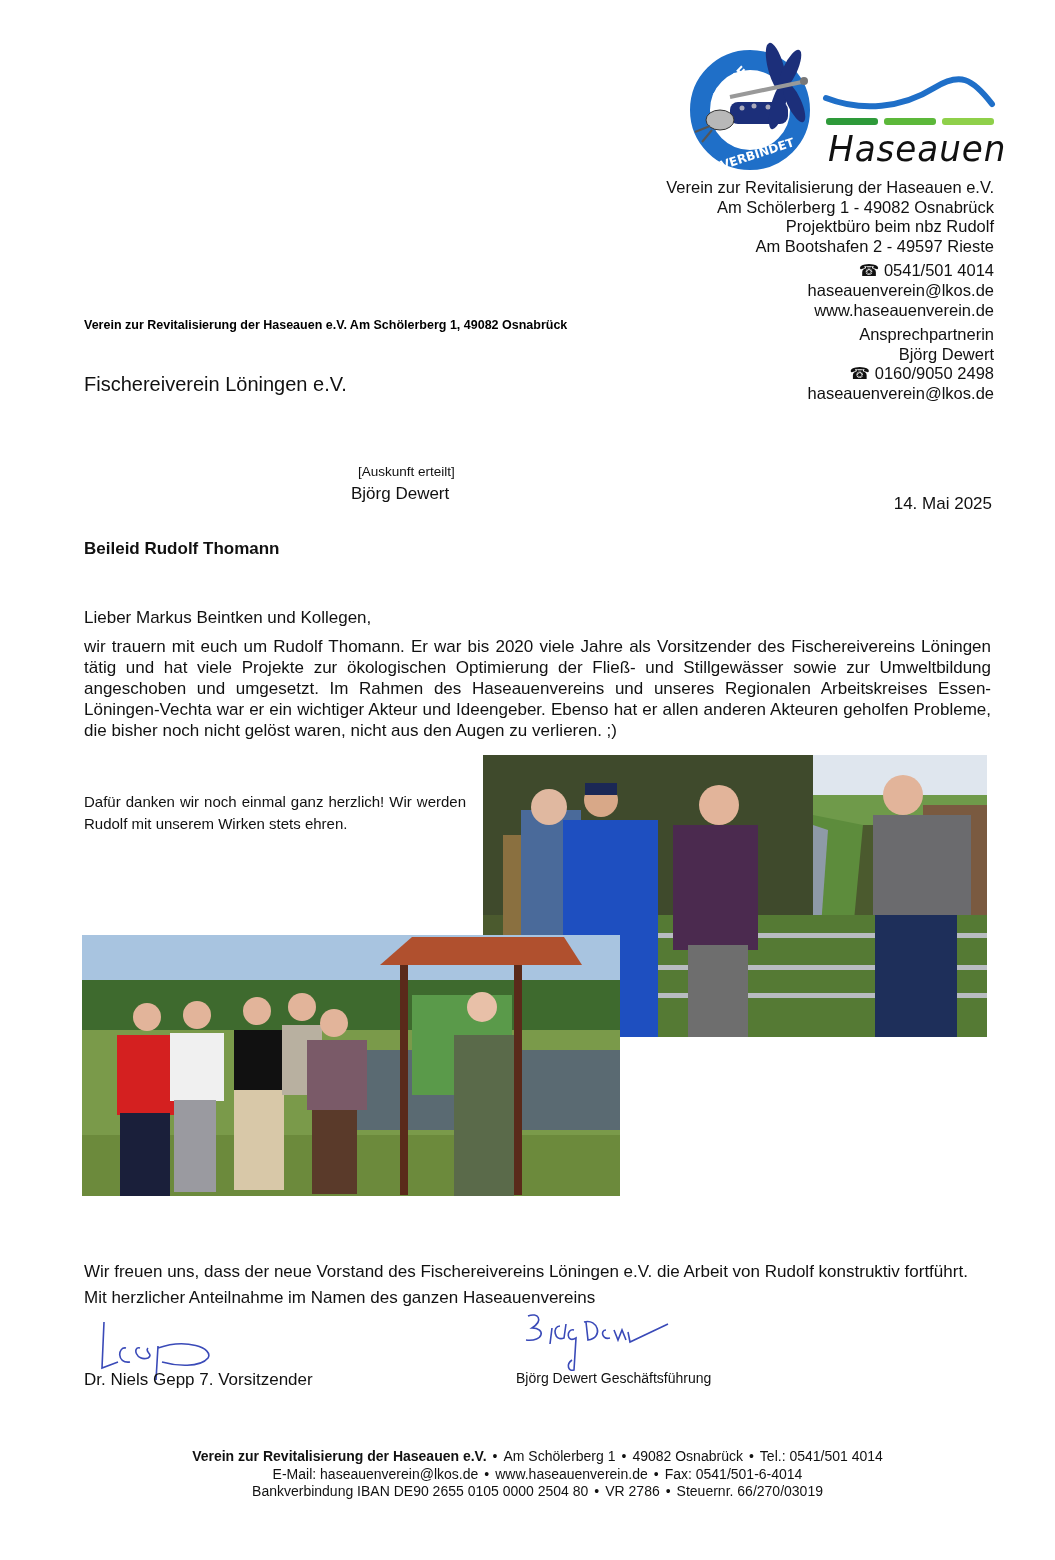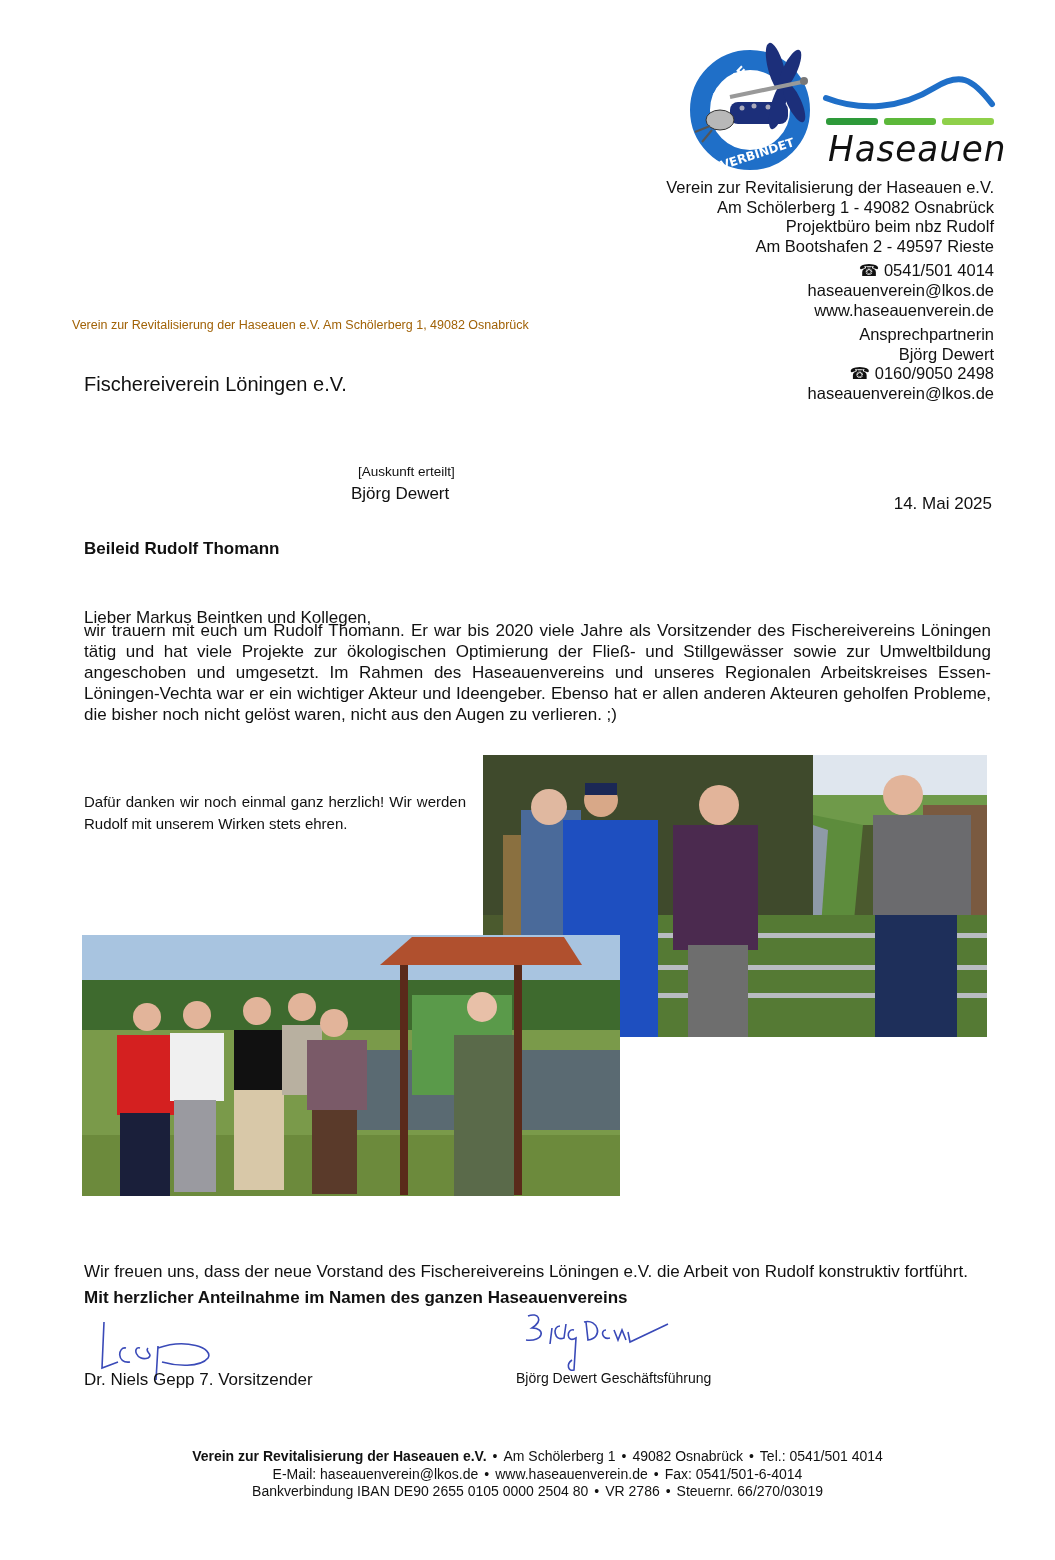--- a/index.html
+++ b/index.html
@@ -11,40 +11,40 @@
   #logo-hase { left: 690px; top: 42px; width: 125px; height: 128px; }
   #logo-haseauen { left: 822px; top: 70px; width: 180px; height: 100px; }
   .haseauen-word { position: absolute; left: 6px; top: 58px;
     font-family: "DejaVu Sans", sans-serif; font-style: italic; font-size: 36px;
     color: #111; letter-spacing: 1px; transform: scaleX(0.95); transform-origin: left; }
 
   
   .sender { right: 61px; top: 178px; text-align: right; font-size: 16.5px; line-height: 19.6px; }
   .sender .gap { height: 5px; }
 
-  .return-line { left: 72px; top: 318px; font-size: 12.5px; color: #a16207; }
+  .return-line { left: 84px; top: 318px; font-size: 12.5px; color: #000000; font-weight: bold; }
   .recipient { left: 84px; top: 373px; font-size: 20px; }
 
   .auskunft { left: 358px; top: 464px; font-size: 13.5px; }
   .auskunft-name { left: 351px; top: 484px; font-size: 17px; }
   .date { right: 63px; top: 462px; font-size: 17px; margin-top: 32px; }
 
   .subject { left: 84px; top: 539px; font-size: 17px; font-weight: bold; }
 
   .salutation { left: 84px; top: 608px; font-size: 17px; }
-  .para1 { left: 84px; top: 620px; width: 907px; font-size: 17px; line-height: 21px; text-align: justify; }
+  .para1 { left: 84px; top: 636px; width: 907px; font-size: 17px; line-height: 21px; text-align: justify; }
 
   .thanks { left: 84px; top: 791px; width: 382px; font-size: 15px; line-height: 21.5px; text-align: justify; }
 
   .photo { position: absolute; overflow: hidden; }
   #photo1 { left: 483px; top: 755px; width: 504px; height: 282px; z-index: 1; }
   #photo2 { left: 82px; top: 935px; width: 538px; height: 261px; z-index: 2; }
 
   .para2 { left: 84px; top: 1235px; width: 910px; font-size: 17px; line-height: 21px; margin-top: 26px; }
-  .closing { left: 84px; top: 1288px; font-size: 17px; font-weight: bold; }
+  .closing { left: 84px; top: 1288px; font-size: 17px; }
 
   .sig1 { left: 96px; top: 1318px; width: 130px; height: 62px; }
   .sig2 { left: 518px; top: 1310px; width: 160px; height: 66px; }
   .signer1 { left: 84px; top: 1370px; font-size: 17px; }
   .signer2 { left: 516px; top: 1370px; font-size: 14px; }
 
   .footer { left: 0; width: 1075px; top: 1448px; text-align: center; font-size: 14px; line-height: 17.5px; }
   .footer b { font-weight: bold; }
   .dot { margin: 0 6px; }
 </style>

